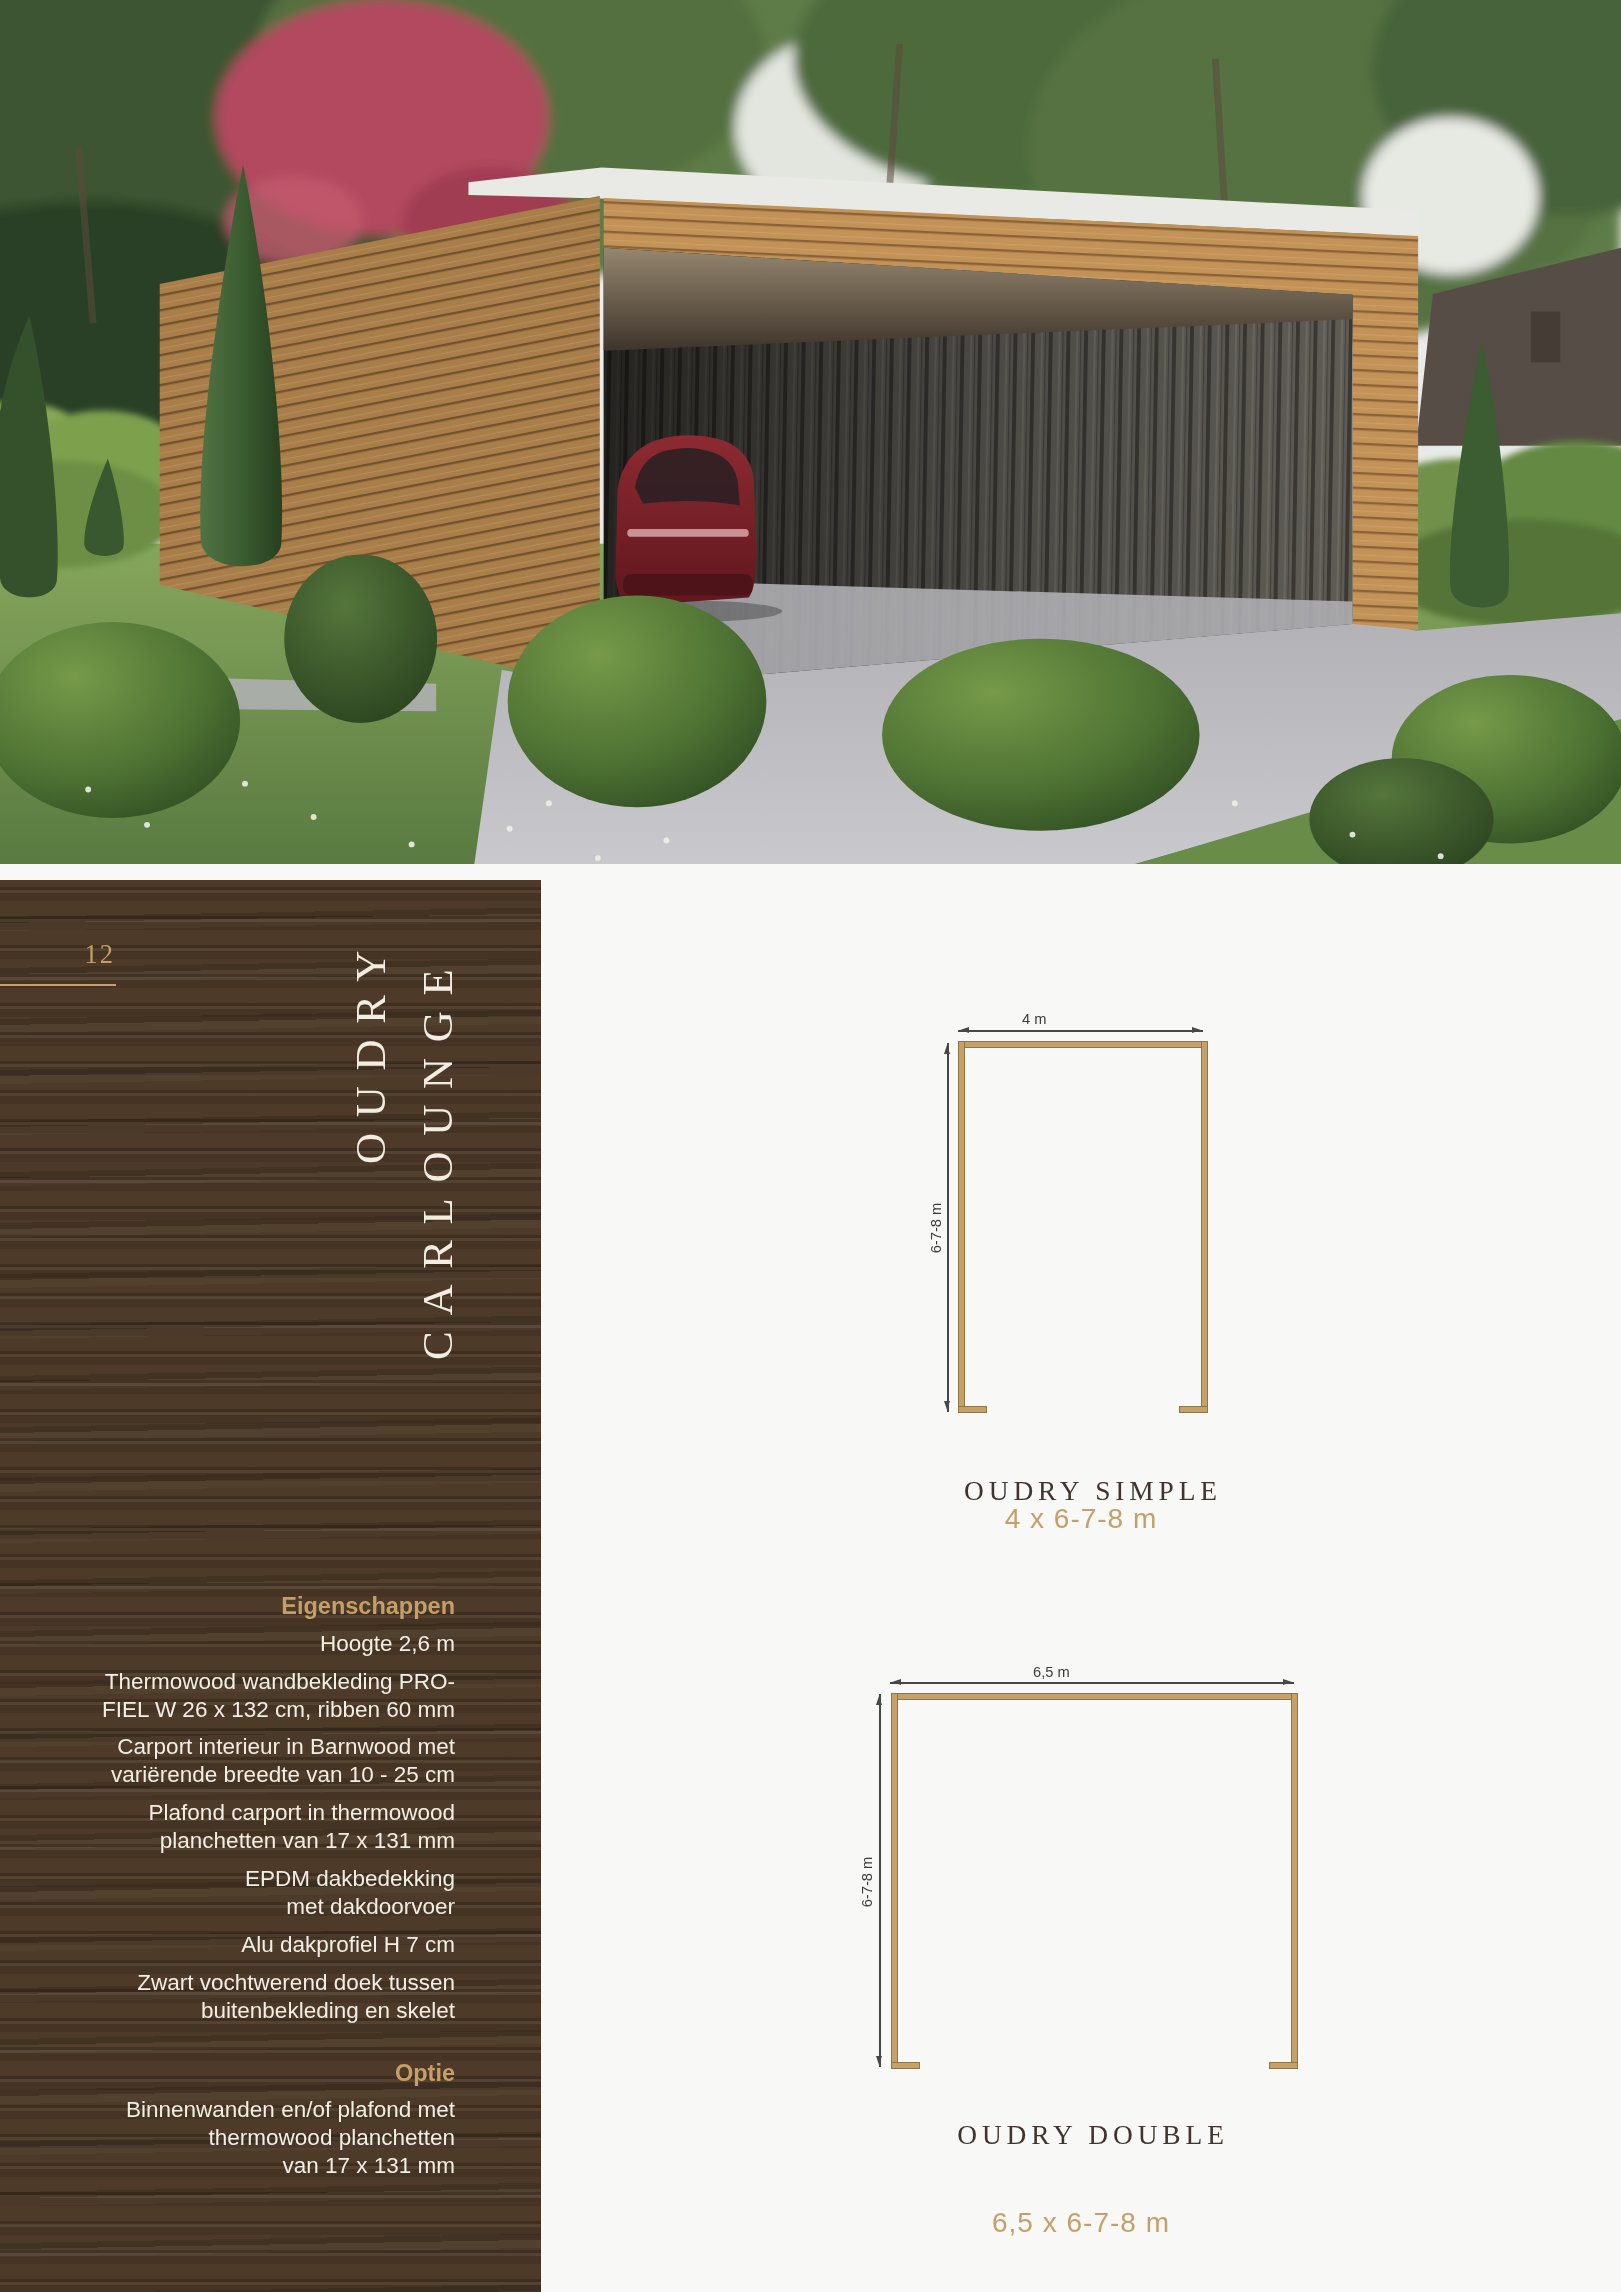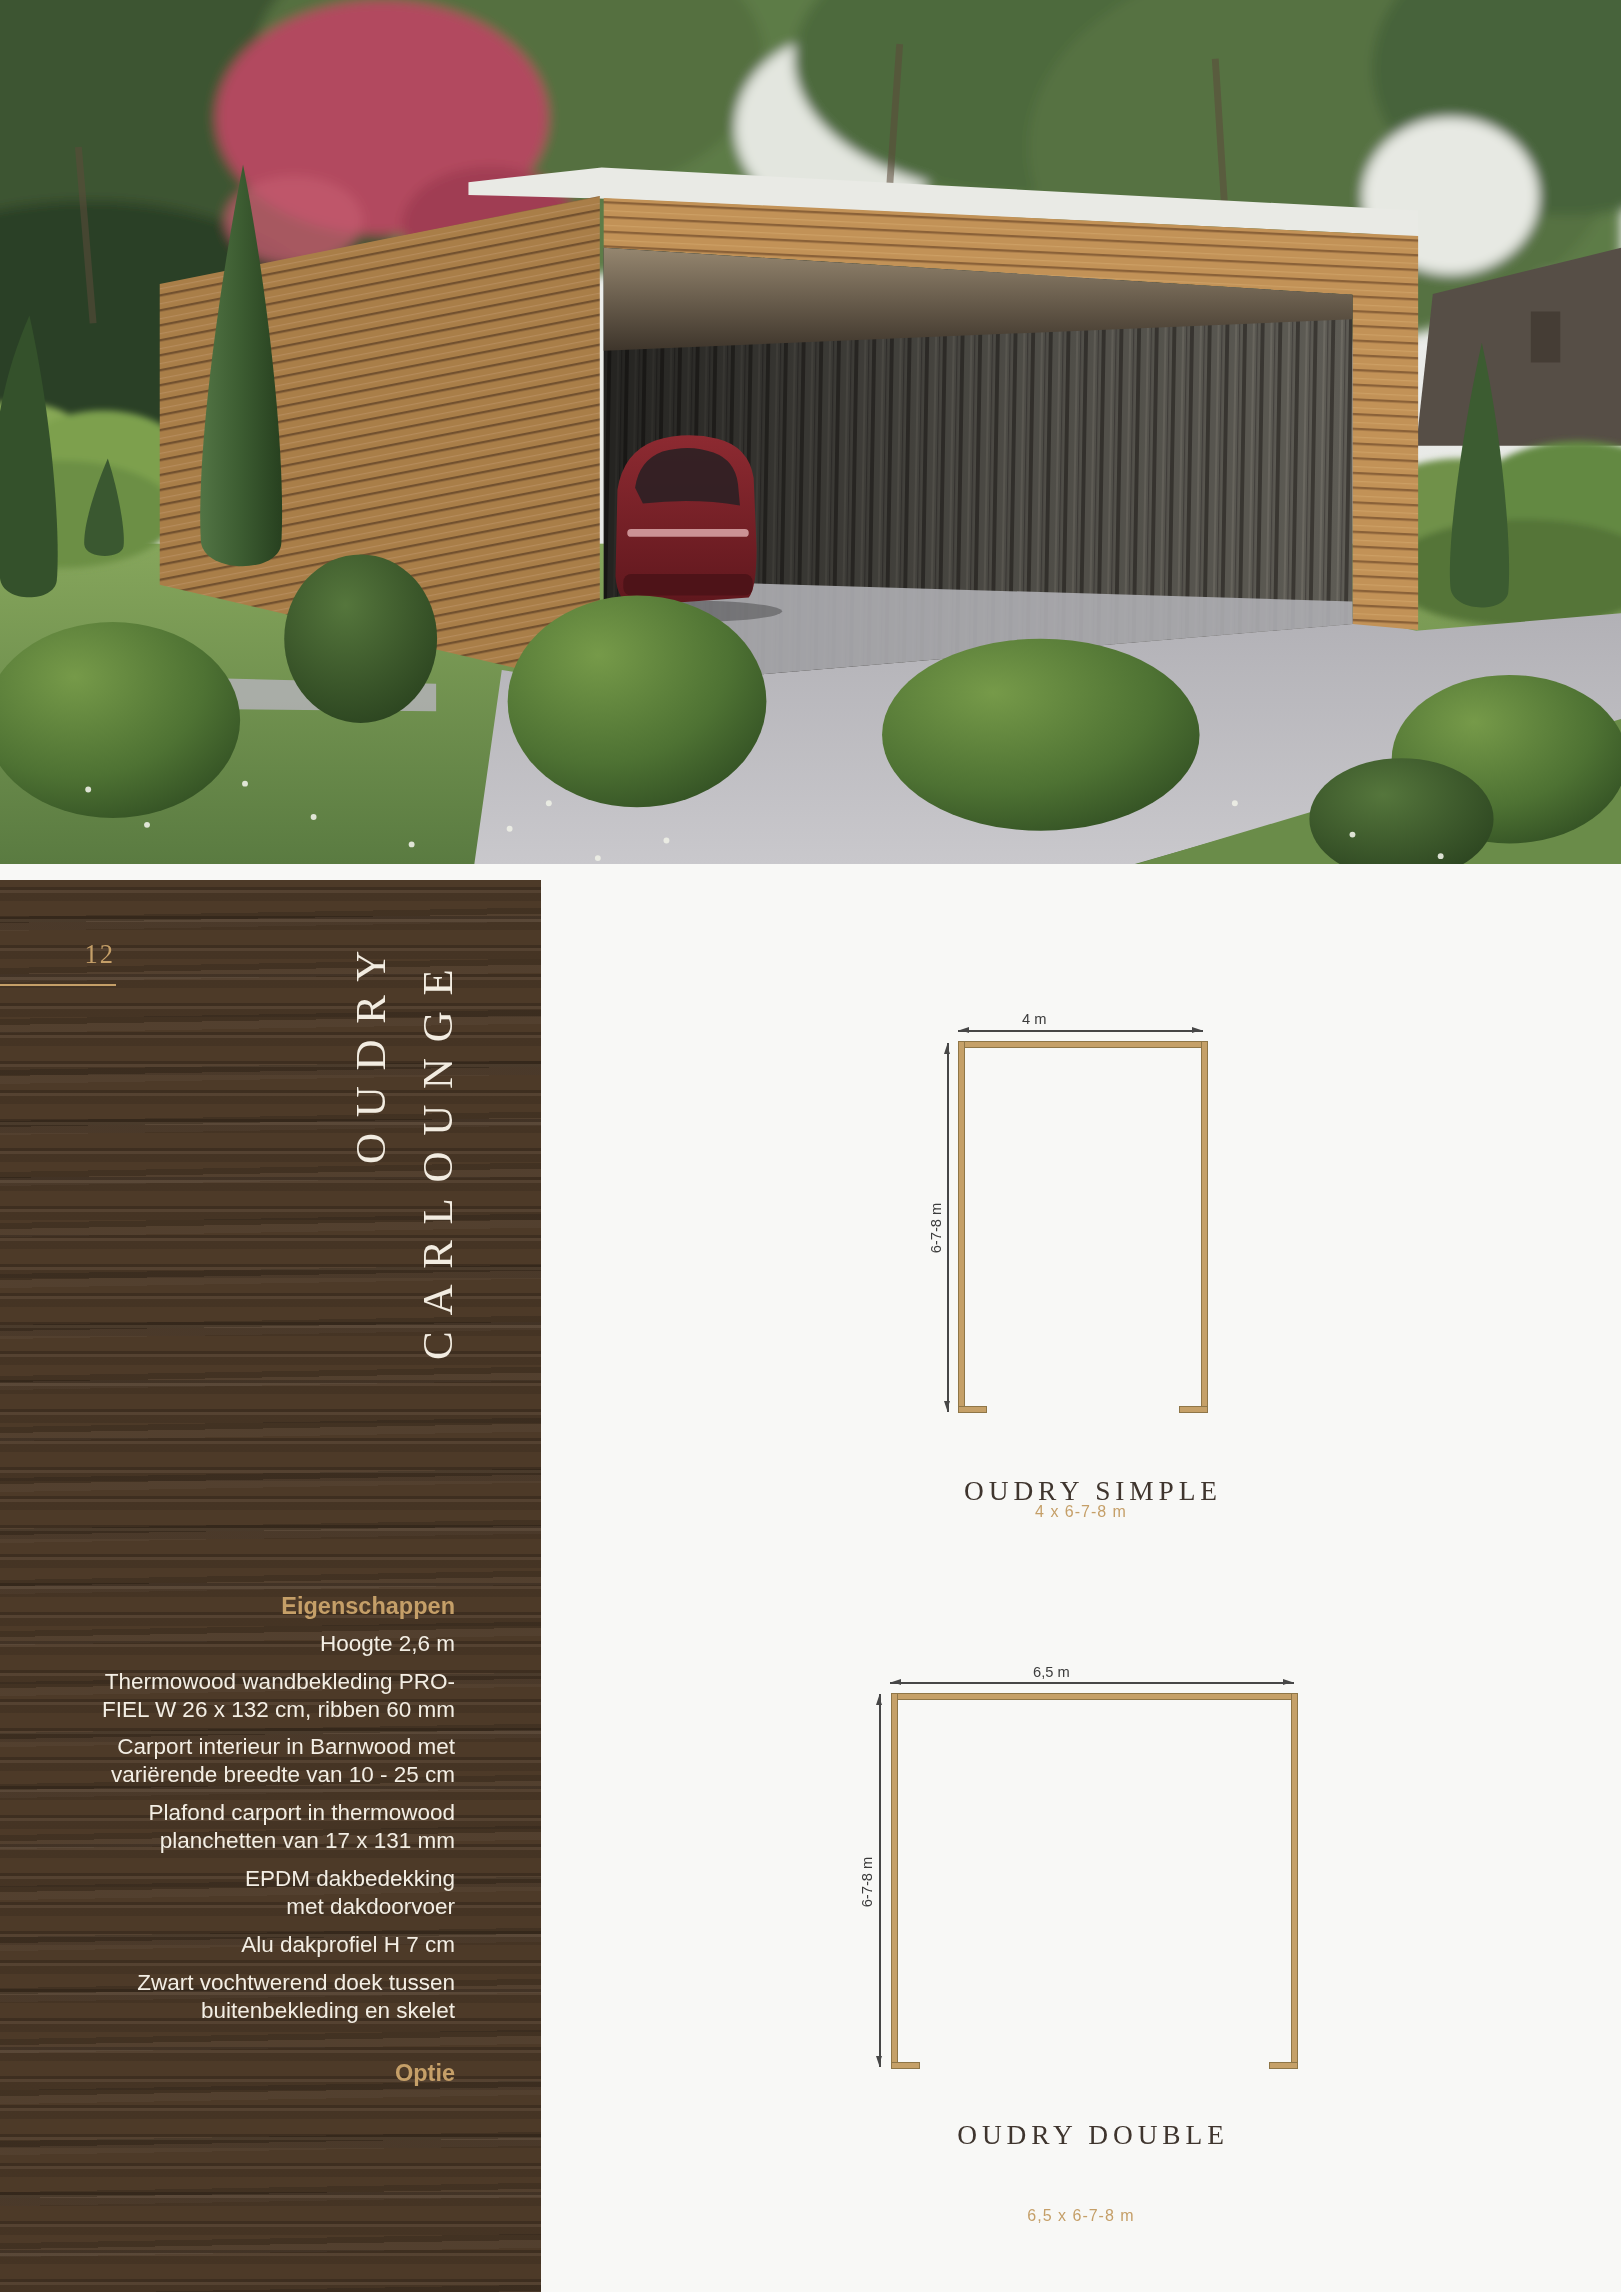--- a/index.html
+++ b/index.html
@@ -39,21 +39,21 @@
   .dim-h::after{content:"";position:absolute;right:-1px;top:-4.9px;width:0;height:0;
     border:3.9px solid transparent;border-left:9.8px solid var(--dim,#474747);}
   .dim-v{position:absolute;width:0;border-left:2px solid var(--dim,#474747);}
   .dim-v::before{content:"";position:absolute;top:-1px;left:-4.9px;width:0;height:0;
     border:3.9px solid transparent;border-bottom:9.8px solid var(--dim,#474747);}
   .dim-v::after{content:"";position:absolute;bottom:-1px;left:-4.9px;width:0;height:0;
     border:3.9px solid transparent;border-top:9.8px solid var(--dim,#474747);}
   .dtitle{position:absolute;left:393px;width:294px;margin:12px;text-align:center;
     font-family:"Liberation Serif",serif;font-weight:normal;font-size:27.4px;letter-spacing:4.9px;
     color:var(--title,#3f352e);}
-  .dsub{position:absolute;left:393px;width:294px;text-align:center;font-size:16px;letter-spacing:1px;
+  .dsub{position:absolute;left:393px;width:294px;text-align:center;font-size:28px;letter-spacing:1px;
     color:var(--accent,#c59f68);}
 </style>
 </head>
 <body>
 
 <div class="page">
 
   <div class="photo">
     <svg viewBox="0 0 1654 882" preserveAspectRatio="none" role="img" aria-label="Modern thermowood carport with barnwood interior and red car, surrounded by boxwood bushes, cypresses and hedges">
       <defs>
@@ -233,20 +233,23 @@
       <p>Carport interieur in Barnwood met
 variërende breedte van 10 - 25 cm</p>
       <p>Plafond carport in thermowood
 planchetten van 17 x 131 mm</p>
       <p>EPDM dakbedekking
 met dakdoorvoer</p>
       <p>Alu dakprofiel H 7 cm</p>
       <p>Zwart vochtwerend doek tussen
 buitenbekleding en skelet</p>
       <h3 class="option">Optie</h3>
+      <p>Binnenwanden en/of plafond met
+thermowood planchetten
+van 17 x 131 mm</p>
     </div>
   </aside>
 
   <main class="content">
 
     <div class="dim-label center" style="left:481px;top:147px;width:118px;">4 m</div>
     <div class="dim-h" style="left:417px;top:166px;width:245px;"></div>
     <div class="dim-v" style="left:406px;top:179px;height:369px;"></div>
     <div class="dim-label rot" style="left:387px;top:408px;">6-7-8 m</div>
     <div class="plan" style="left:417px;top:177px;width:250px;height:372px;">

